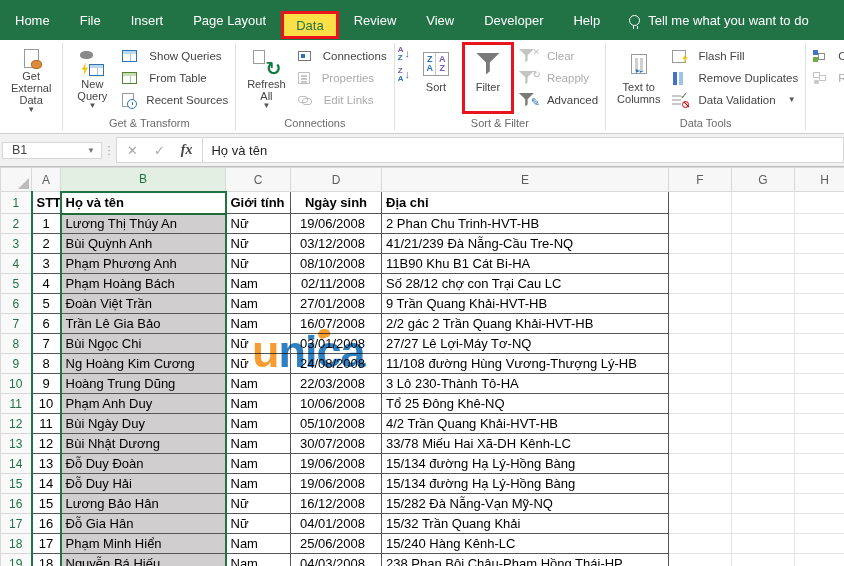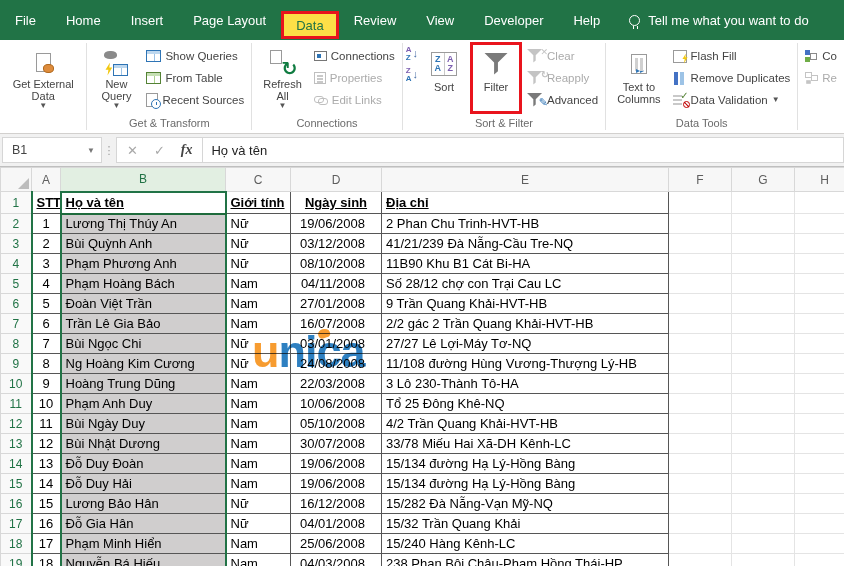--- a/index.html
+++ b/index.html
@@ -27,21 +27,21 @@
   .rgroup .glabel{height:17px;line-height:15px;text-align:center;font-size:11px;color:#6B6B6B;}
   .vsep{width:1px;background:#E1E1E1;margin:3px 0;flex:none;}
 
   .bigbtn{display:flex;flex-direction:column;align-items:center;justify-content:flex-start;
     min-width:52px;padding:4px 5px 1px;font-size:11px;line-height:12px;color:#444;text-align:center;
     border:3px solid transparent;height:72px;cursor:default;}
   .bigbtn .icw{height:30px;display:flex;align-items:center;justify-content:center;margin-bottom:2px;}
   .bigbtn.filter-hl{border-color:var(--red);}
   .caret{font-size:8px;color:#555;line-height:8px;}
   .smallcol{display:flex;flex-direction:column;justify-content:flex-start;padding-top:3px;}
-  .smallbtn{display:flex;align-items:center;gap:4px;height:22px;font-size:11.5px;color:#444;padding:0 4px;white-space:nowrap;cursor:default;}
+  .smallbtn{display:flex;align-items:center;gap:12px;height:22px;font-size:11.5px;color:#444;padding:0 4px;white-space:nowrap;cursor:default;}
   .smallbtn.disabled{color:#ABABAB;}
   .iconcol{display:flex;flex-direction:column;justify-content:flex-start;padding-top:4px;gap:6px;}
 
   
   .ic{display:inline-flex;align-items:center;justify-content:center;flex:none;position:relative;}
   .page{width:15px;height:19px;background:#fff;border:1px solid #9A9A9A;position:relative;}
   .page.small{width:12px;height:14px;}
   .cyl{position:absolute;width:11px;height:9px;background:#DE8C3C;border:1px solid #B06A1F;border-radius:45%;right:-4px;bottom:-2px;}
   .cylg{position:absolute;width:13px;height:8px;background:#8A8A8A;border-radius:45%;left:0;top:1px;}
   .tbl{width:15px;height:12px;border:1px solid #2E74B5;background:#fff;position:relative;}
@@ -91,21 +91,21 @@
   .cons{width:13px;height:12px;position:relative;}
   .cons::before{content:"";position:absolute;left:0;top:0;width:5px;height:5px;background:#4472C4;box-shadow:0 7px 0 #70AD47;}
   .cons::after{content:"";position:absolute;right:1px;top:3px;width:5px;height:5px;border:1px solid #8A8A8A;}
   .rel{width:13px;height:12px;position:relative;}
   .rel::before{content:"";position:absolute;left:0;top:0;width:5px;height:4px;border:1.2px solid #C4C4C4;box-shadow:0 7px 0 -1.2px #C4C4C4;}
   .rel::after{content:"";position:absolute;right:0;top:3px;width:5px;height:4px;border:1.2px solid #C4C4C4;}
 
   
   .fbar{position:absolute;top:134px;left:0;width:844px;height:33px;background:#F1F1F1;
     border-bottom:1px solid #BFBFBF;display:flex;align-items:center;}
-  .namebox{width:100px;height:26px;margin-left:2px;background:#fff;border:1px solid #D6D6D6;
+  .namebox{width:100px;height:17px;margin-left:2px;background:#fff;border:1px solid #D6D6D6;
     display:flex;align-items:center;font-size:12.5px;color:#444;padding-left:9px;position:relative;}
   .namebox .nbcaret{position:absolute;right:6px;font-size:8px;color:#777;}
   .fdots{width:14px;text-align:center;color:#A0A0A0;font-size:11px;letter-spacing:0;}
   .fbtns{height:26px;background:#fff;border:1px solid #D6D6D6;display:flex;align-items:center;padding:0 10px;gap:16px;}
   .fbtns .fx{font-family:"Liberation Serif","DejaVu Serif",serif;font-style:italic;font-size:14px;color:#444;font-weight:bold;}
   .fbtns .gray{color:#A8A8A8;font-size:13px;font-weight:bold;}
   .fcontent{flex:1;height:26px;background:#fff;border:1px solid #D6D6D6;border-left:none;
     display:flex;align-items:center;padding-left:8px;font-size:13px;color:#222;}
 
   
@@ -115,39 +115,39 @@
   th,td{overflow:hidden;white-space:nowrap;font-weight:normal;}
   .colhead{background:#F7F7F7;border:1px solid #D8D8D8;color:#5E5E5E;font-size:12px;text-align:center;}
   .colhead.sel{background:var(--selhead);color:var(--green);border-bottom:2.5px solid var(--green);}
   .corner{background:#F7F7F7;border:1px solid #D8D8D8;position:relative;}
   .corner::after{content:"";position:absolute;right:2px;bottom:2px;width:0;height:0;
     border-left:11px solid transparent;border-bottom:11px solid #BDBDBD;}
   .rowhead{background:#F9F9F9;border:1px solid #D8D8D8;border-right:2.5px solid var(--green);
     color:var(--green);font-size:12px;text-align:center;}
   td.c{border:1px solid #565656;font-size:13px;color:#000;padding:0 4px;}
   td.lt{border:1px solid #E4E4E4;}
-  tr.r1 td.c{font-weight:bold;text-decoration:underline;}
+  tr.r1 td.c{font-weight:bold;}
   td.ca{text-align:center;} td.ra{text-align:right;padding-right:16px;}
   td.b{background:var(--selfill);border-left:2.5px solid var(--green);border-right:2.5px solid var(--green);}
   td.b.activecell{background:#fff;border-bottom:2.5px solid #1E6B3C;}
 
   
   .wm{position:absolute;left:252px;top:326px;z-index:9;font-weight:bold;font-size:45px;line-height:52px;
     letter-spacing:-1px;mix-blend-mode:multiply;opacity:.92;pointer-events:none;}
   .wm .o{color:var(--wm-orange);} .wm .bl{color:var(--wm-blue);}
   .wm .accent{position:absolute;left:66px;top:3px;width:12px;height:9px;background:var(--wm-orange);
     border-radius:60% 70% 50% 50%;transform:rotate(-18deg);}
 </style>
 </head>
 <body>
 
 <div class="tabbar">
   <div style="display:flex;align-items:stretch;">
+      <div class="tab">Home</div>
       <div class="tab">File</div>
-      <div class="tab">Home</div>
       <div class="tab">Insert</div>
       <div class="tab">Page Layout</div>
       <div class="tab active">Data</div>
       <div class="tab">Review</div>
       <div class="tab">View</div>
       <div class="tab">Developer</div>
       <div class="tab">Help</div>
     </div>
   <div class="tellme">
     <span class="bulb"></span>
@@ -439,21 +439,21 @@
           <td class="c">11B90 Khu B1 Cát Bi-HA</td>
           <td class="lt"></td>
           <td class="lt"></td>
           <td class="lt"></td>
         </tr>
         <tr class="rn">
           <td class="rowhead">5</td>
           <td class="c ca">4</td>
           <td class="c b">Phạm Hoàng Bách</td>
           <td class="c">Nam</td>
-          <td class="c ra">04/11/2008</td>
+          <td class="c ra">02/11/2008</td>
           <td class="c">Số 28/12 chợ con Trại Cau LC</td>
           <td class="lt"></td>
           <td class="lt"></td>
           <td class="lt"></td>
         </tr>
         <tr class="rn">
           <td class="rowhead">6</td>
           <td class="c ca">5</td>
           <td class="c b">Đoàn Việt Trần</td>
           <td class="c">Nam</td>

